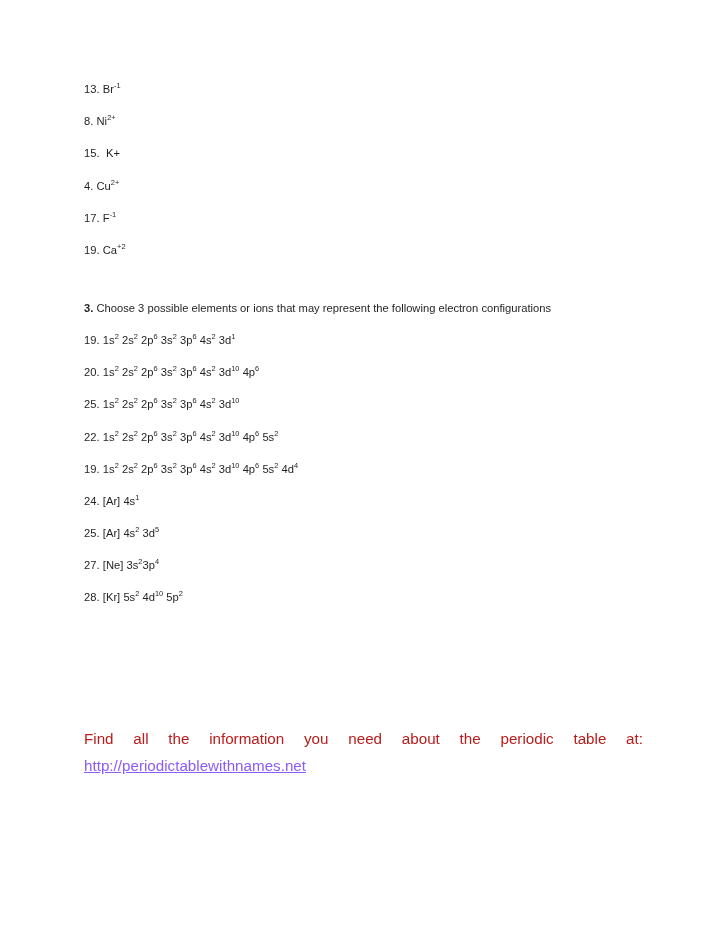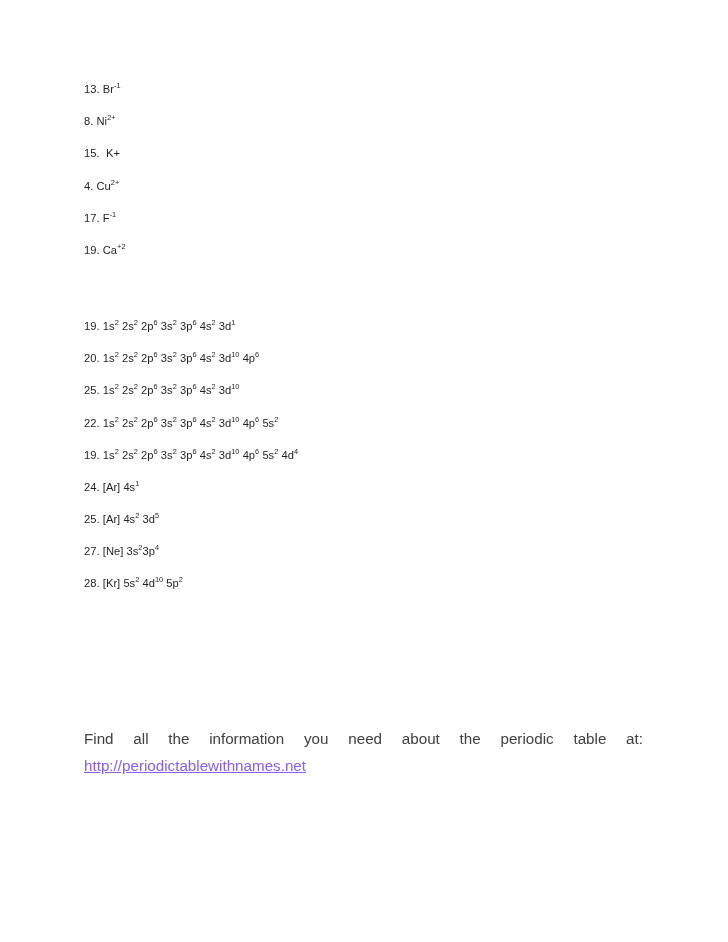--- a/index.html
+++ b/index.html
@@ -68,21 +68,21 @@
   
   .footer {
     position: absolute;
     left: 84px;
     top: 726px;
     width: 559px;
   }
   .footer-line {
     font-size: 15.2px;
     line-height: 26px;
-    color: #404040;
+    color: #b91c1c;
     text-align: justify;
     text-align-last: justify;
     margin: 0;
   }
   .footer-link {
     display: inline-block;
     font-size: 15.2px;
     line-height: 26px;
     color: #8d3b7c;
     text-decoration: underline;
@@ -106,20 +106,21 @@
 
       <p class="item"><span>4.</span> <span>Cu</span><sup>2+</sup></p>
 
       <p class="item"><span>17.</span> <span>F</span><sup>-1</sup></p>
 
       <p class="item"><span>19.</span> <span>Ca</span><sup>+2</sup></p>
     </div>
 
     <div class="gap-before-section"></div>
 
+    <p class="section-heading"><span class="num">3.</span><span> Choose 3 possible elements or ions that may represent the following electron configurations</span></p>
 
     <div class="gap-after-section"></div>
 
     <div class="config-list">
         <p class="item"><span>19.</span> <span>1s</span><sup>2</sup> <span>2s</span><sup>2</sup> <span>2p</span><sup>6</sup> <span>3s</span><sup>2</sup> <span>3p</span><sup>6</sup> <span>4s</span><sup>2</sup> <span>3d</span><sup>1</sup></p>
         <p class="item"><span>20.</span> <span>1s</span><sup>2</sup> <span>2s</span><sup>2</sup> <span>2p</span><sup>6</sup> <span>3s</span><sup>2</sup> <span>3p</span><sup>6</sup> <span>4s</span><sup>2</sup> <span>3d</span><sup>10</sup> <span>4p</span><sup>6</sup></p>
         <p class="item"><span>25.</span> <span>1s</span><sup>2</sup> <span>2s</span><sup>2</sup> <span>2p</span><sup>6</sup> <span>3s</span><sup>2</sup> <span>3p</span><sup>6</sup> <span>4s</span><sup>2</sup> <span>3d</span><sup>10</sup></p>
         <p class="item"><span>22.</span> <span>1s</span><sup>2</sup> <span>2s</span><sup>2</sup> <span>2p</span><sup>6</sup> <span>3s</span><sup>2</sup> <span>3p</span><sup>6</sup> <span>4s</span><sup>2</sup> <span>3d</span><sup>10</sup> <span>4p</span><sup>6</sup> <span>5s</span><sup>2</sup></p>
         <p class="item"><span>19.</span> <span>1s</span><sup>2</sup> <span>2s</span><sup>2</sup> <span>2p</span><sup>6</sup> <span>3s</span><sup>2</sup> <span>3p</span><sup>6</sup> <span>4s</span><sup>2</sup> <span>3d</span><sup>10</sup> <span>4p</span><sup>6</sup> <span>5s</span><sup>2</sup> <span>4d</span><sup>4</sup></p>
         <p class="item"><span>24.</span> <span>[Ar] 4s</span><sup>1</sup></p>

